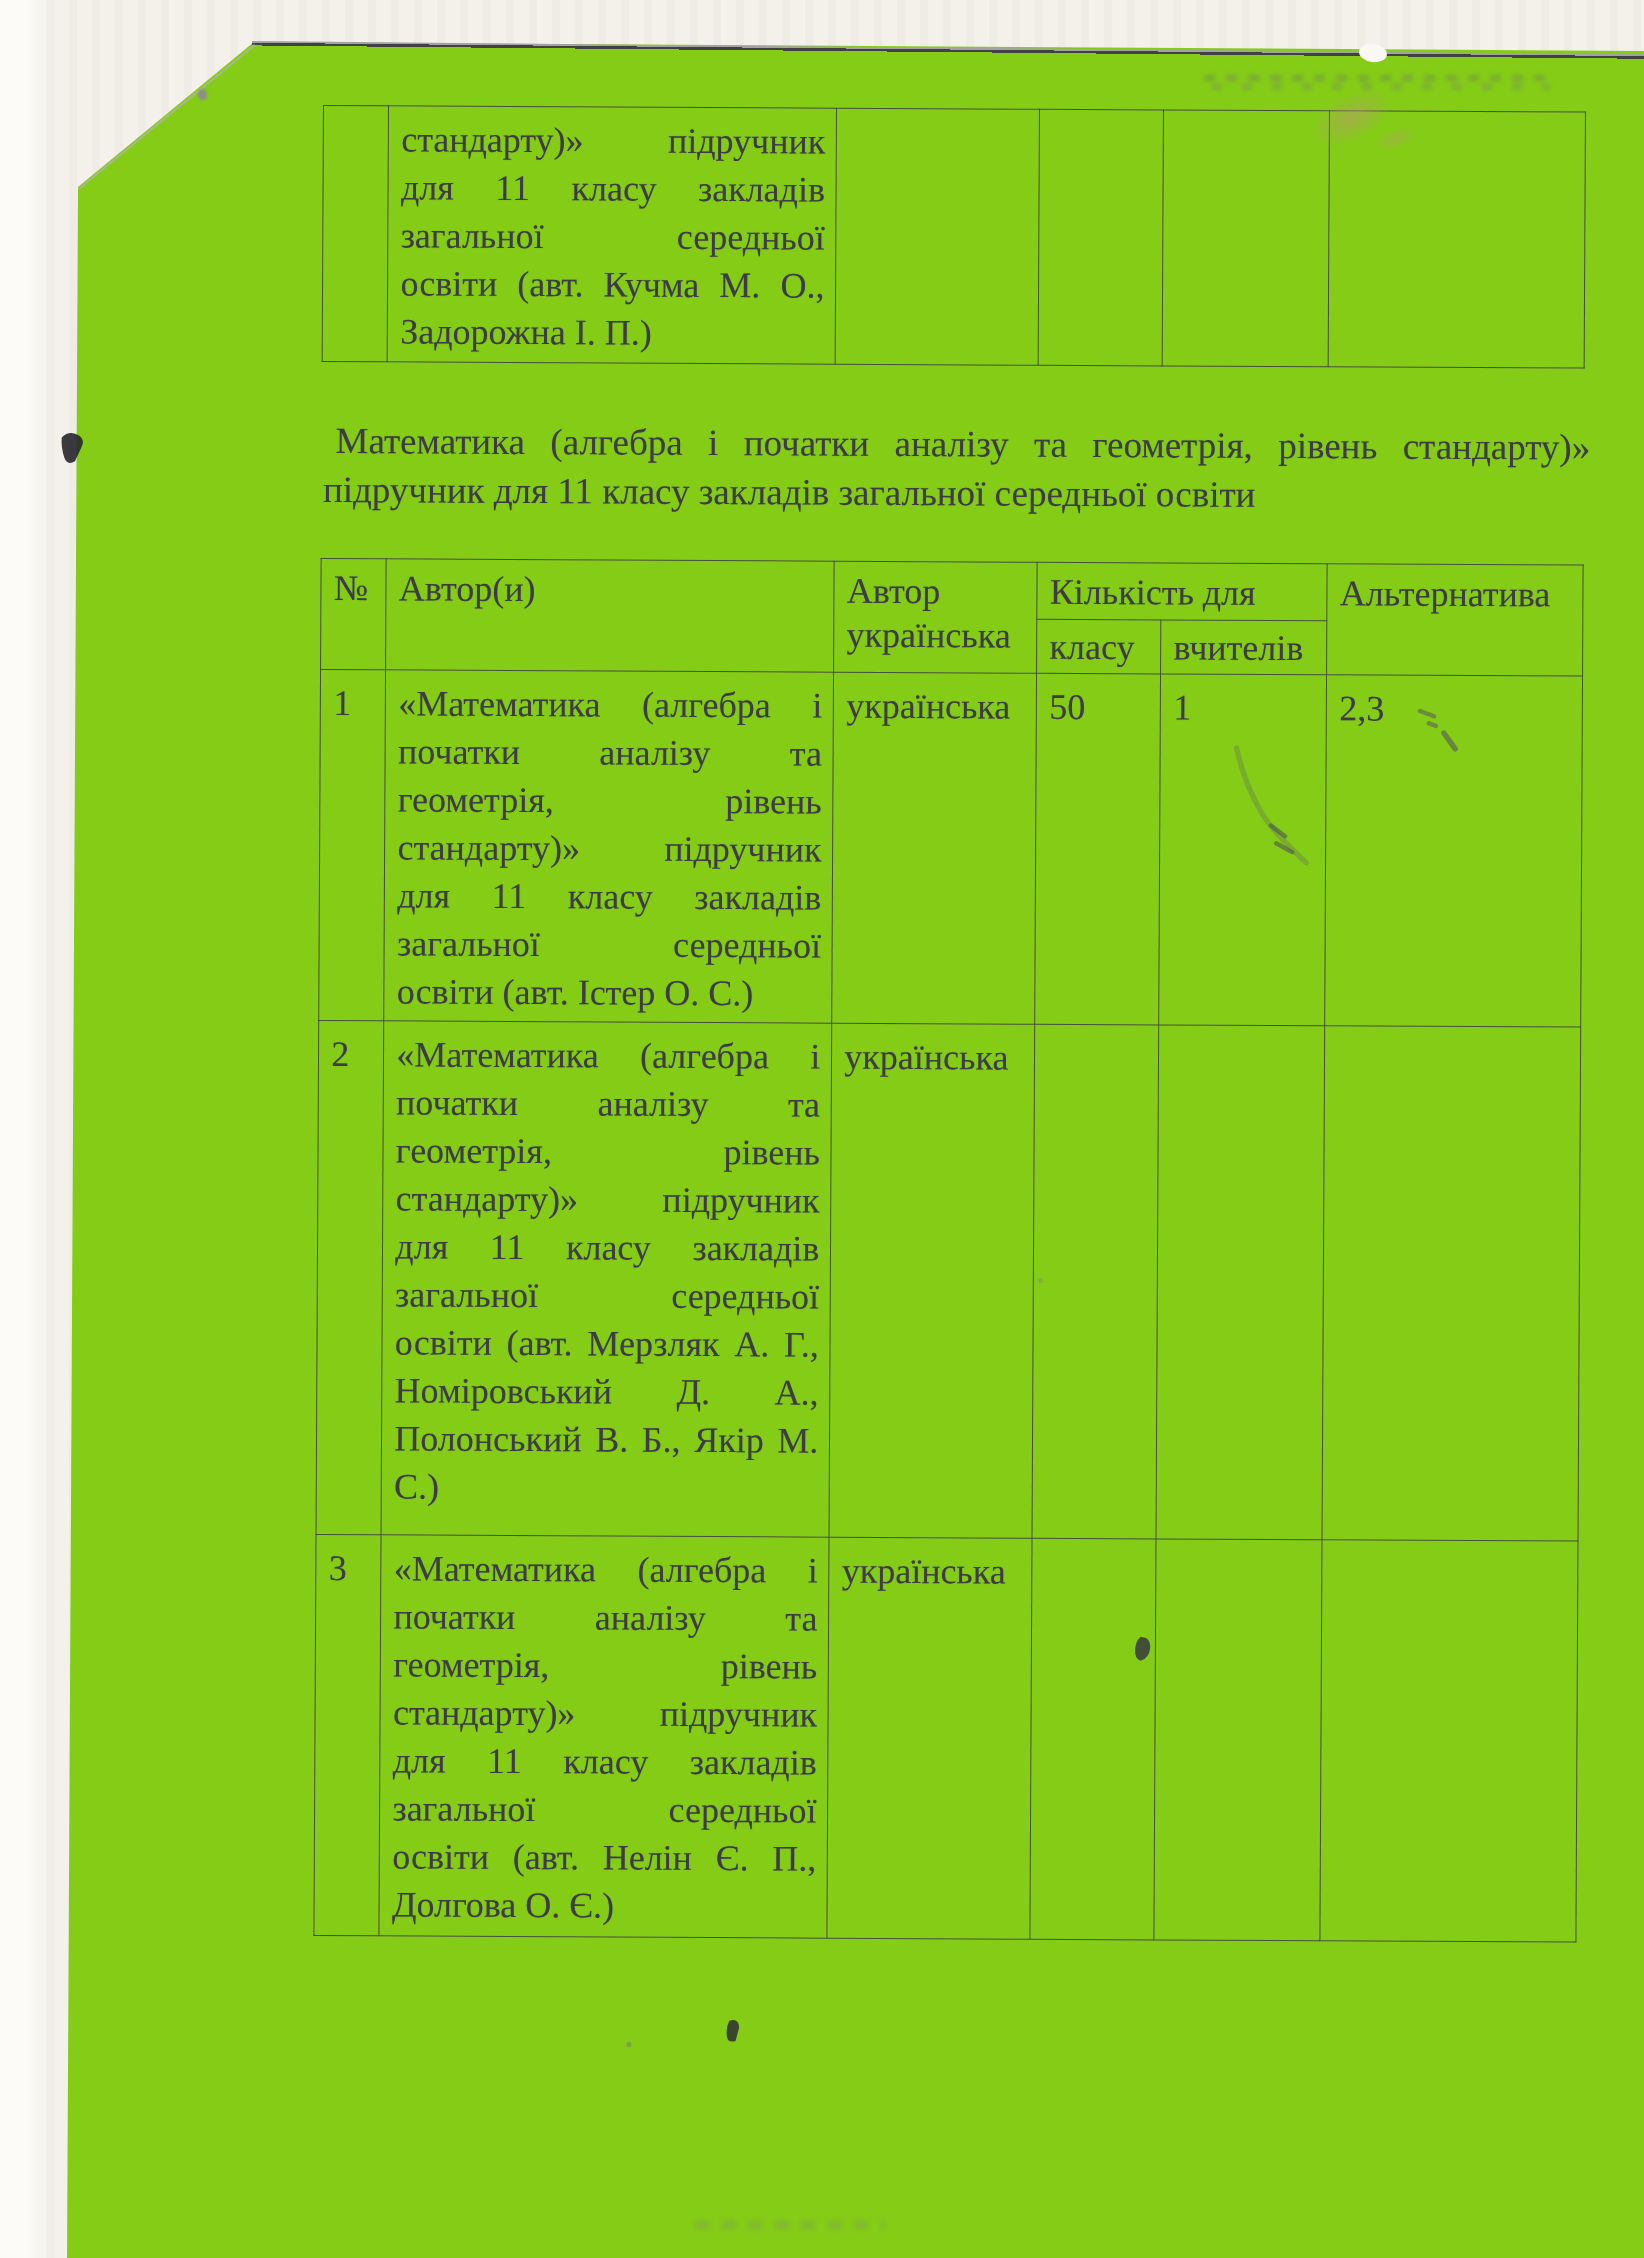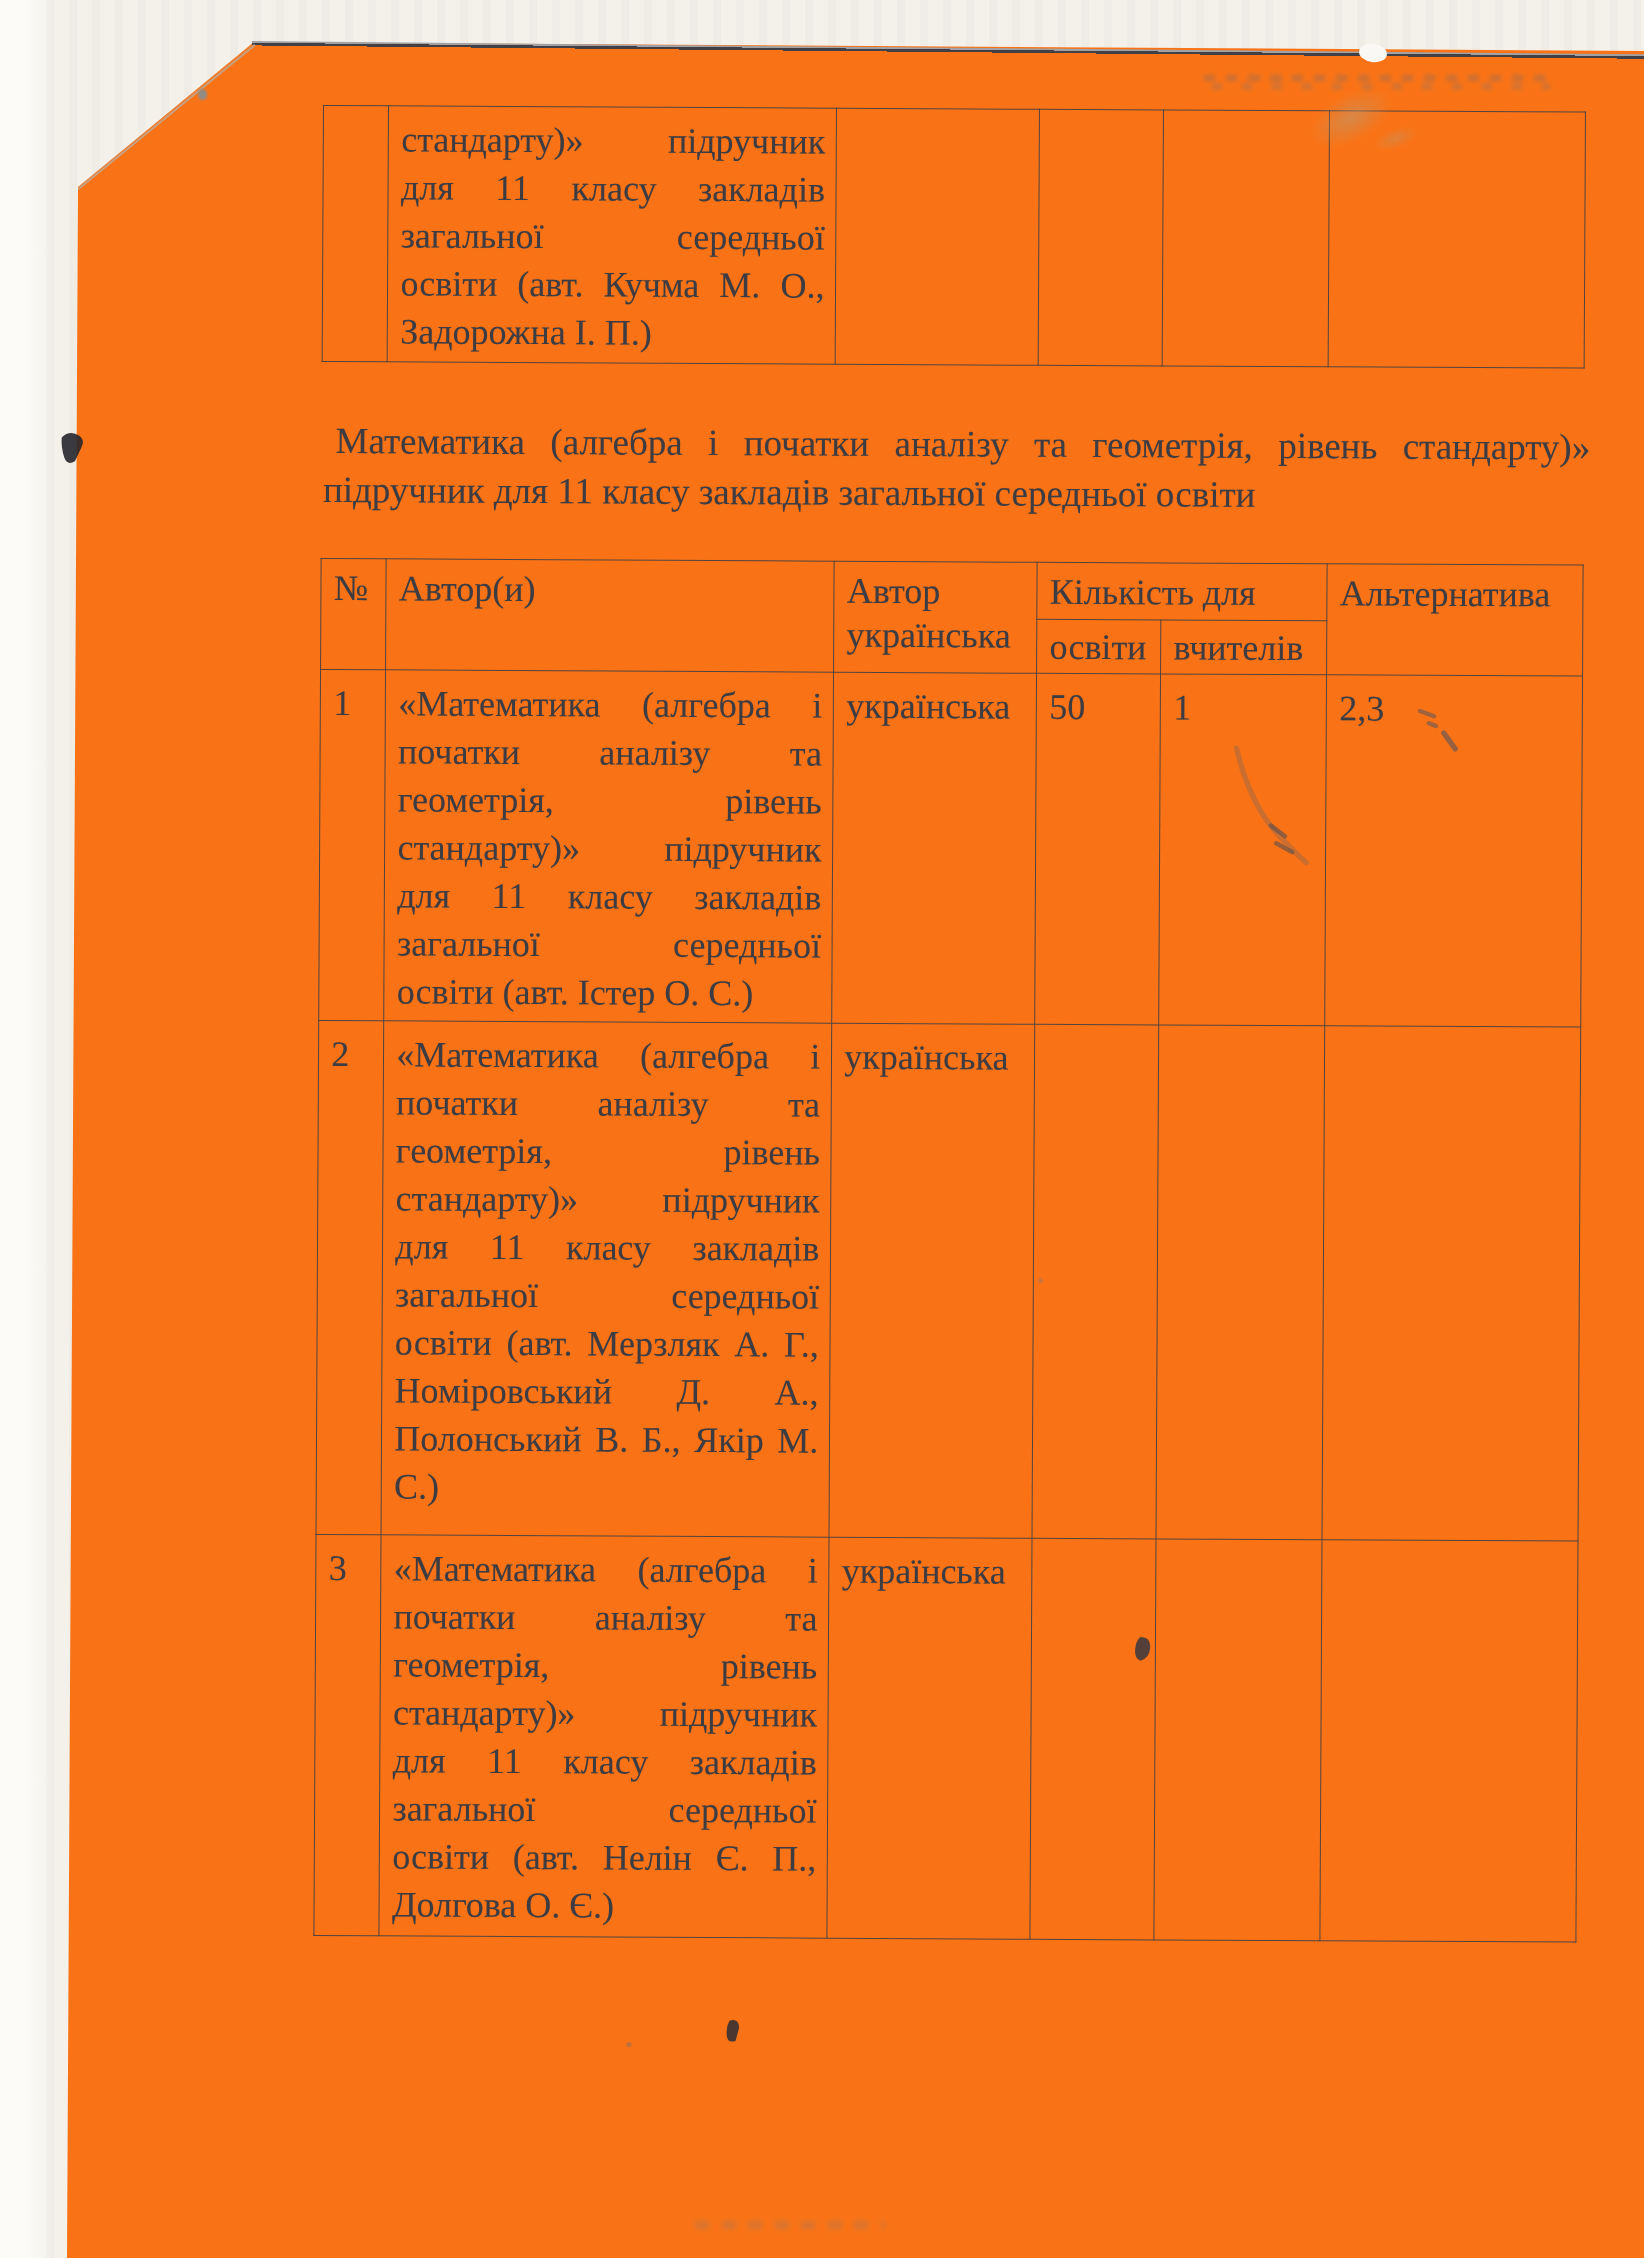--- a/index.html
+++ b/index.html
@@ -2,21 +2,21 @@
 <html style="font-size:14px"><head>
 <meta charset="utf-8">
 <style>
   html,body{margin:0;padding:0;}
   body{
     width:1644px;height:2258px;overflow:hidden;
     background:#edeff4;
     font-family:"Liberation Serif","DejaVu Serif",serif;
     color:#3c3c42;
   }
-  .scan{position:relative;width:1644px;height:2258px;overflow:hidden;background:#f97316;}
+  .scan{position:relative;width:1644px;height:2258px;overflow:hidden;background:#84cc16;}
 
   
   .scanner-margin{
     position:absolute;left:0;top:0;width:1644px;height:2258px;
     background:#f3f1ea;
     background-image:repeating-linear-gradient(90deg,rgba(0,0,0,0.018) 0 8px,rgba(0,0,0,0) 8px 23px);
     clip-path:polygon(0 0,1644px 0,1644px 51px,254px 42px,78px 187px,67px 2258px,0 2258px);
   }
   .left-white-strip{
     position:absolute;left:0;top:0;width:53px;height:2258px;
@@ -162,21 +162,21 @@
         <th rowspan="2">№</th>
         <th rowspan="2">Автор(и)</th>
         <th rowspan="2">
               <div class="jline">Автор</div>
               <div class="jline last">українська</div>
             </th>
         <th colspan="2">Кількість для</th>
         <th rowspan="2">Альтернатива</th>
       </tr>
       <tr class="hrow-b">
-        <th>освіти</th>
+        <th>класу</th>
         <th>вчителів</th>
       </tr>
 
       <tr class="r1">
         <td>1</td>
         <td>
               <div class="jline">«Математика (алгебра і</div>
               <div class="jline">початки аналізу та</div>
               <div class="jline">геометрія, рівень</div>
               <div class="jline">стандарту)» підручник</div>

